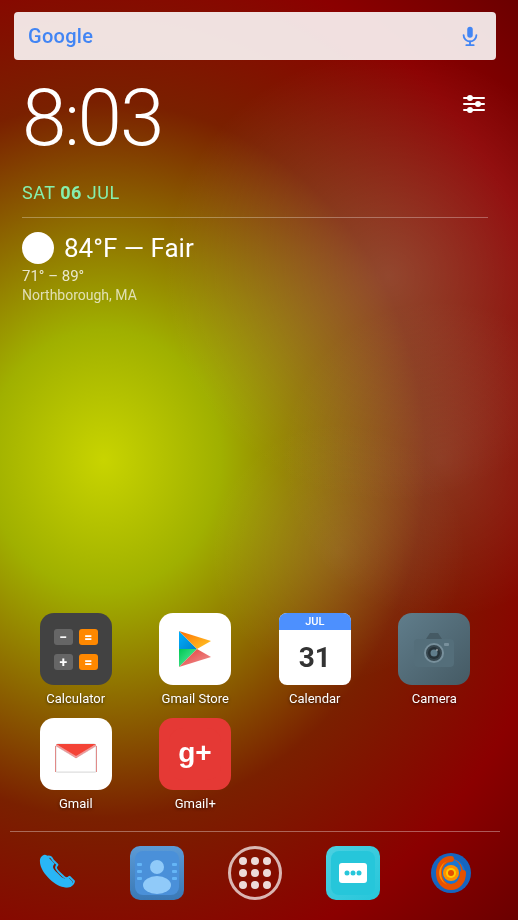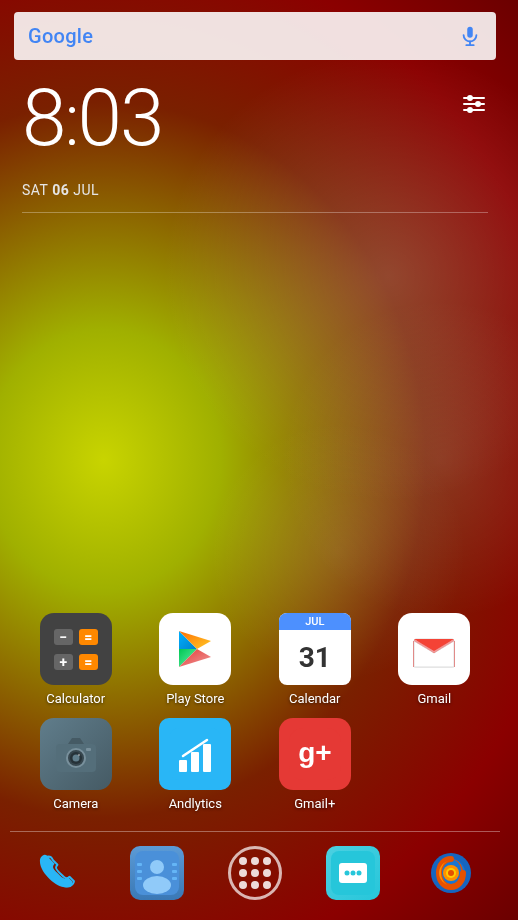--- a/index.html
+++ b/index.html
@@ -97,22 +97,22 @@
       line-height: 1;
       letter-spacing: -2px;
     }
 
     .clock-hour-min .colon {
       font-weight: 300;
       font-size: 72px;
     }
 
     .clock-date {
-      font-size: 14px;
-      color: #e5e5e5;
+      font-size: 18px;
+      color: #86efac;
       font-weight: 400;
       margin-top: 4px;
       letter-spacing: 0.5px;
     }
 
     .clock-date .bold {
       font-weight: 700;
     }
 
     .settings-icon {
@@ -426,20 +426,28 @@
         <line x1="4" y1="20" x2="24" y2="20" stroke="white" stroke-width="2" stroke-linecap="round"></line>
         <circle cx="10" cy="8" r="3" fill="white"></circle>
         <circle cx="18" cy="14" r="3" fill="white"></circle>
         <circle cx="10" cy="20" r="3" fill="white"></circle>
       </svg>
     </div>
   </div>
 
   <div class="divider"></div>
 
+  <div class="weather-widget">
+    <div class="weather-main">
+      <div class="weather-sun"></div>
+      <span class="weather-temp">84°F — Fair</span>
+    </div>
+    <div class="weather-range">71° – 89°</div>
+    <div class="weather-location">Northborough, MA</div>
+  </div>
 
   <div class="spacer"></div>
 
   <div class="apps-grid">
 
     <div class="app-item">
       <div class="app-icon icon-calculator">
         <div class="calc-btn">−</div>
         <div class="calc-btn eq">=</div>
         <div class="calc-btn">+</div>
@@ -468,75 +476,63 @@
               <stop offset="0%" stop-color="#e53935"></stop>
               <stop offset="100%" stop-color="#ef9a9a"></stop>
             </linearGradient>
           </defs>
           <polygon points="8,6 8,24 26,24" fill="url(#ps1)"></polygon>
           <polygon points="8,24 8,42 26,24" fill="url(#ps2)"></polygon>
           <polygon points="26,24 40,16 8,6" fill="url(#ps3)"></polygon>
           <polygon points="8,42 40,32 26,24" fill="url(#ps4)"></polygon>
         </svg>
       </div>
-      <span class="app-label">Play Store</span>
+      <span class="app-label">Gmail Store</span>
     </div>
 
     <div class="app-item">
       <div class="app-icon icon-calendar">
         <div class="cal-header">JUL</div>
         <div class="cal-number">31</div>
       </div>
       <span class="app-label">Calendar</span>
     </div>
 
+
+    <div class="app-item">
+      <div class="app-icon icon-camera">
+        <svg width="48" height="48" viewBox="0 0 48 48">
+          <rect x="4" y="14" width="40" height="28" rx="4" fill="#546e7a"></rect>
+          <polygon points="16,14 20,8 28,8 32,14" fill="#455a64"></polygon>
+          <circle cx="24" cy="28" r="9" fill="#37474f" stroke="#78909c" stroke-width="2"></circle>
+          <circle cx="24" cy="28" r="6" fill="#263238"></circle>
+          <circle cx="24" cy="28" r="3.5" fill="#607d8b"></circle>
+          <circle cx="27" cy="25" r="1.2" fill="rgba(255,255,255,0.4)"></circle>
+          <rect x="34" y="18" width="5" height="3" rx="1" fill="#78909c"></rect>
+        </svg>
+      </div>
+      <span class="app-label">Camera</span>
+    </div>
 
     <div class="app-item">
       <div class="app-icon icon-gmail">
         <svg width="52" height="52" viewBox="0 0 52 52">
           <rect width="52" height="52" fill="white"></rect>
           <rect x="6" y="16" width="40" height="28" rx="2" fill="white" stroke="#ddd" stroke-width="1"></rect>
           <path d="M6 18 L26 30 L46 18" stroke="#f44336" stroke-width="3" fill="none"></path>
           <line x1="6" y1="18" x2="6" y2="44" stroke="#e53935" stroke-width="2"></line>
           <line x1="46" y1="18" x2="46" y2="44" stroke="#e53935" stroke-width="2"></line>
           <path d="M6 18 L26 30 L46 18 L46 44 L6 44 Z" fill="white" stroke="#ddd" stroke-width="1"></path>
           <path d="M6 16 L26 30 L46 16" fill="#f44336"></path>
           <path d="M6 16 L6 18 L26 30 L46 18 L46 16 L26 28 Z" fill="#ef9a9a"></path>
         </svg>
       </div>
       <span class="app-label">Gmail</span>
     </div>
 
-    <div class="app-item">
-      <div class="app-icon icon-camera">
-        <svg width="48" height="48" viewBox="0 0 48 48">
-          <rect x="4" y="14" width="40" height="28" rx="4" fill="#546e7a"></rect>
-          <polygon points="16,14 20,8 28,8 32,14" fill="#455a64"></polygon>
-          <circle cx="24" cy="28" r="9" fill="#37474f" stroke="#78909c" stroke-width="2"></circle>
-          <circle cx="24" cy="28" r="6" fill="#263238"></circle>
-          <circle cx="24" cy="28" r="3.5" fill="#607d8b"></circle>
-          <circle cx="27" cy="25" r="1.2" fill="rgba(255,255,255,0.4)"></circle>
-          <rect x="34" y="18" width="5" height="3" rx="1" fill="#78909c"></rect>
-        </svg>
-      </div>
-      <span class="app-label">Camera</span>
-    </div>
-
-    <div class="app-item">
-      <div class="app-icon icon-analytics">
-        <svg width="52" height="52" viewBox="0 0 52 52">
-          <rect width="52" height="52" rx="10" fill="#29b6f6"></rect>
-          <rect x="10" y="32" width="8" height="12" rx="1" fill="white"></rect>
-          <rect x="22" y="24" width="8" height="20" rx="1" fill="white"></rect>
-          <rect x="34" y="16" width="8" height="28" rx="1" fill="white"></rect>
-          <polyline points="14,28 26,20 38,12" stroke="white" stroke-width="2.5" fill="none" stroke-linecap="round" stroke-linejoin="round"></polyline>
-        </svg>
-      </div>
-      <span class="app-label">Andlytics</span>
-    </div>
 
     <div class="app-item">
       <div class="app-icon icon-googleplus">
         <svg width="52" height="52" viewBox="0 0 52 52">
           <rect width="52" height="52" rx="14" fill="#e53935"></rect>
           <text x="26" y="34" text-anchor="middle" fill="white" font-size="28" font-family="Arial, sans-serif" font-weight="bold">g+</text>
         </svg>
       </div>
       <span class="app-label">Gmail+</span>
     </div>

